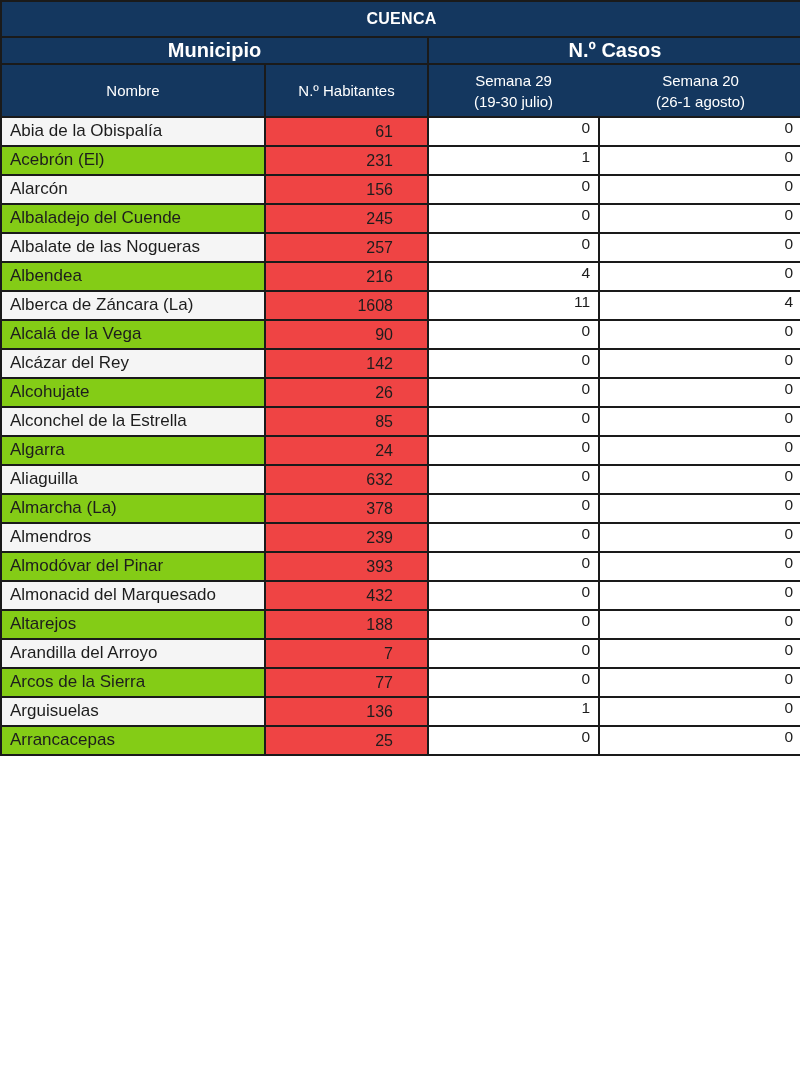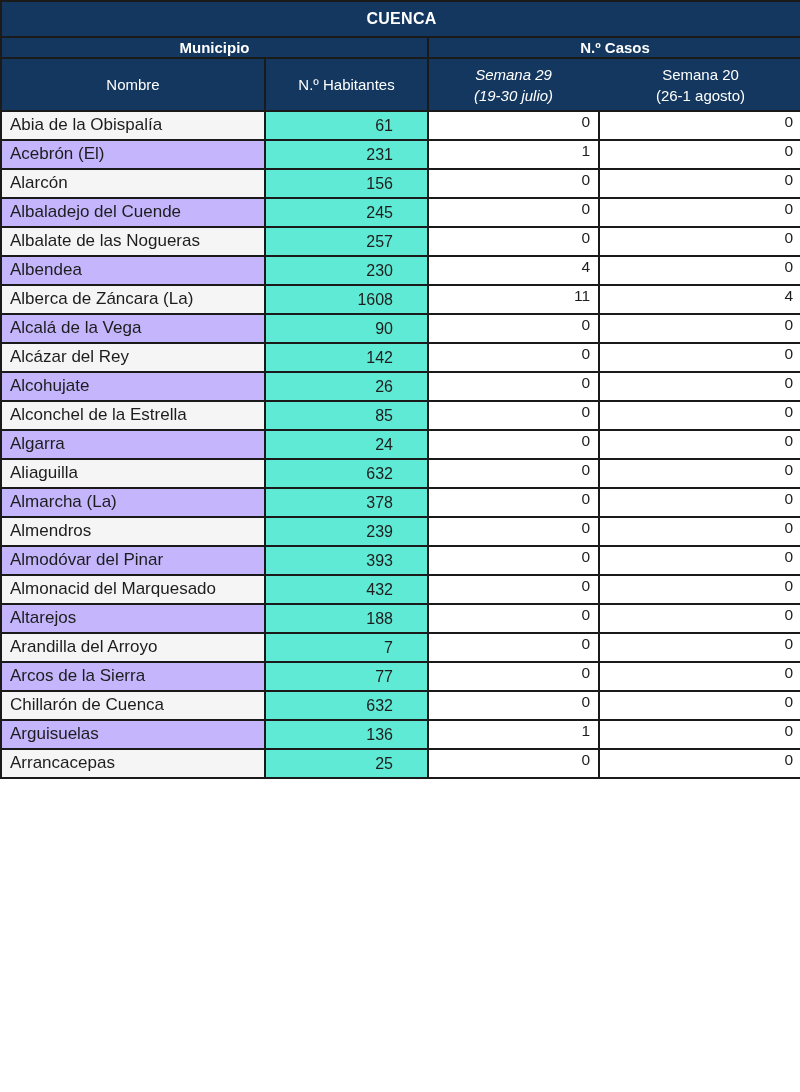--- a/index.html
+++ b/index.html
@@ -19,38 +19,38 @@
 
   
   thead td {
     background: #14375f;
     color: #ffffff;
     text-align: center;
     vertical-align: middle;
     border-color: #1a1a1a;
   }
   td.title-cell   { height: 36px; font-size: 16px; font-weight: 700; letter-spacing: 0.3px; }
-  td.group-cell   { height: 19px; font-size: 15px; font-weight: 700; }
+  td.group-cell   { height: 19px; font-size: 20px; font-weight: 700; }
   td.sub-cell     { height: 53px; font-size: 15px; font-weight: 400; line-height: 1.4; }
-  td.sem29-cell   { border-right: 2px solid #14375f; font-style: italic; }
+  td.sem29-cell   { border-right: 2px solid #14375f; }
   td.sem30-cell   { border-left: 2px solid #14375f; }
 
   
   tbody tr { height: 29px; }
   tbody td { color: #1d1d1d; }
   td.name-cell {
-    background: #c4b5fd;
+    background: #84cc16;
     text-align: left;
     vertical-align: top;
     padding: 3px 6px 0 8px;
     font-size: 17px;
   }
   tbody tr:nth-child(odd) td.name-cell { background: #f5f5f5; }
   td.hab-cell {
-    background: #5eead4;
+    background: #ef4444;
     text-align: right;
     vertical-align: bottom;
     padding: 0 34px 4px 0;
     font-size: 16px;
   }
   td.case-cell {
     background: #ffffff;
     text-align: right;
     vertical-align: top;
     padding: 1px 8px 0 0;
@@ -121,21 +121,21 @@
 
   <tr>
     <td class="name-cell">Albalate de las Nogueras</td>
     <td class="hab-cell">257</td>
     <td class="case-cell">0</td>
     <td class="case-cell">0</td>
   </tr>
 
   <tr>
     <td class="name-cell">Albendea</td>
-    <td class="hab-cell">230</td>
+    <td class="hab-cell">216</td>
     <td class="case-cell">4</td>
     <td class="case-cell">0</td>
   </tr>
 
   <tr>
     <td class="name-cell">Alberca de Záncara (La)</td>
     <td class="hab-cell">1608</td>
     <td class="case-cell">11</td>
     <td class="case-cell">4</td>
   </tr>
@@ -225,26 +225,20 @@
     <td class="case-cell">0</td>
   </tr>
 
   <tr>
     <td class="name-cell">Arcos de la Sierra</td>
     <td class="hab-cell">77</td>
     <td class="case-cell">0</td>
     <td class="case-cell">0</td>
   </tr>
 
-  <tr>
-    <td class="name-cell">Chillarón de Cuenca</td>
-    <td class="hab-cell">632</td>
-    <td class="case-cell">0</td>
-    <td class="case-cell">0</td>
-  </tr>
 
   <tr>
     <td class="name-cell">Arguisuelas</td>
     <td class="hab-cell">136</td>
     <td class="case-cell">1</td>
     <td class="case-cell">0</td>
   </tr>
 
   <tr>
     <td class="name-cell">Arrancacepas</td>

